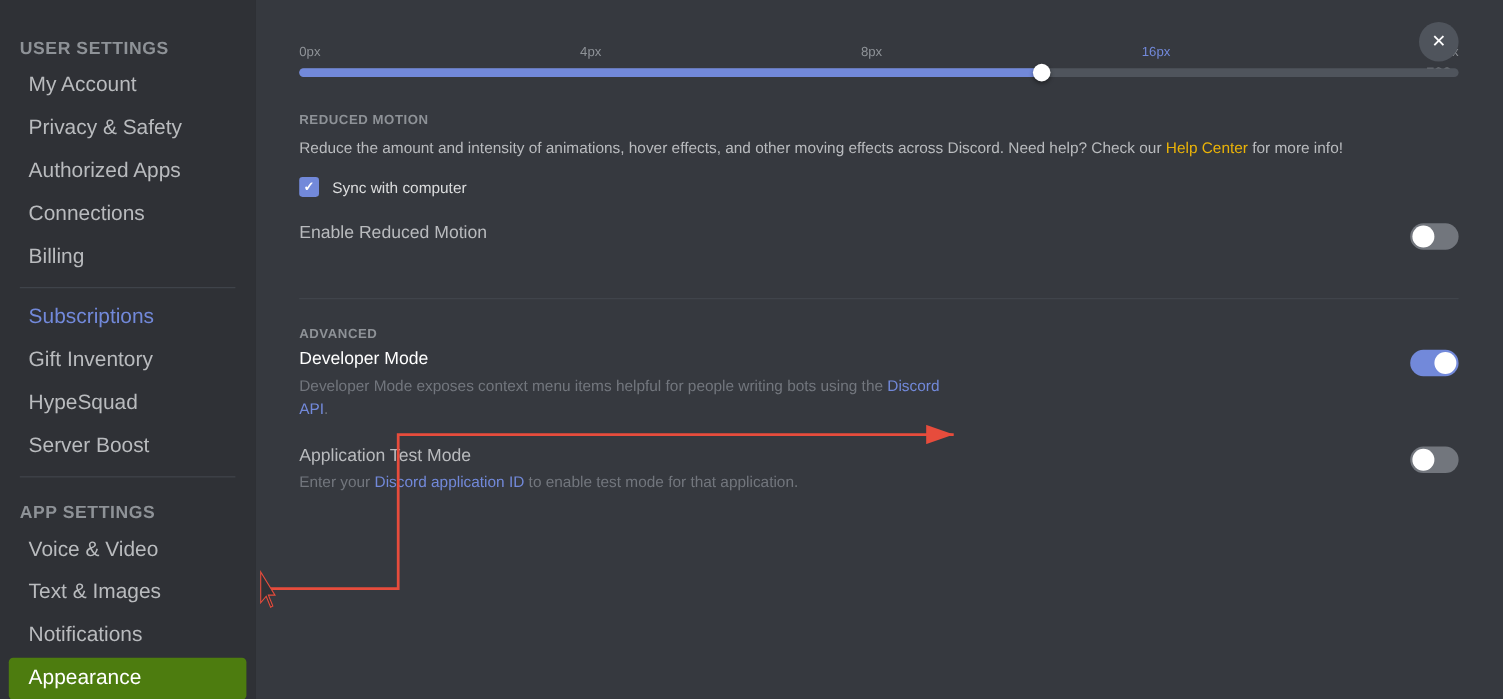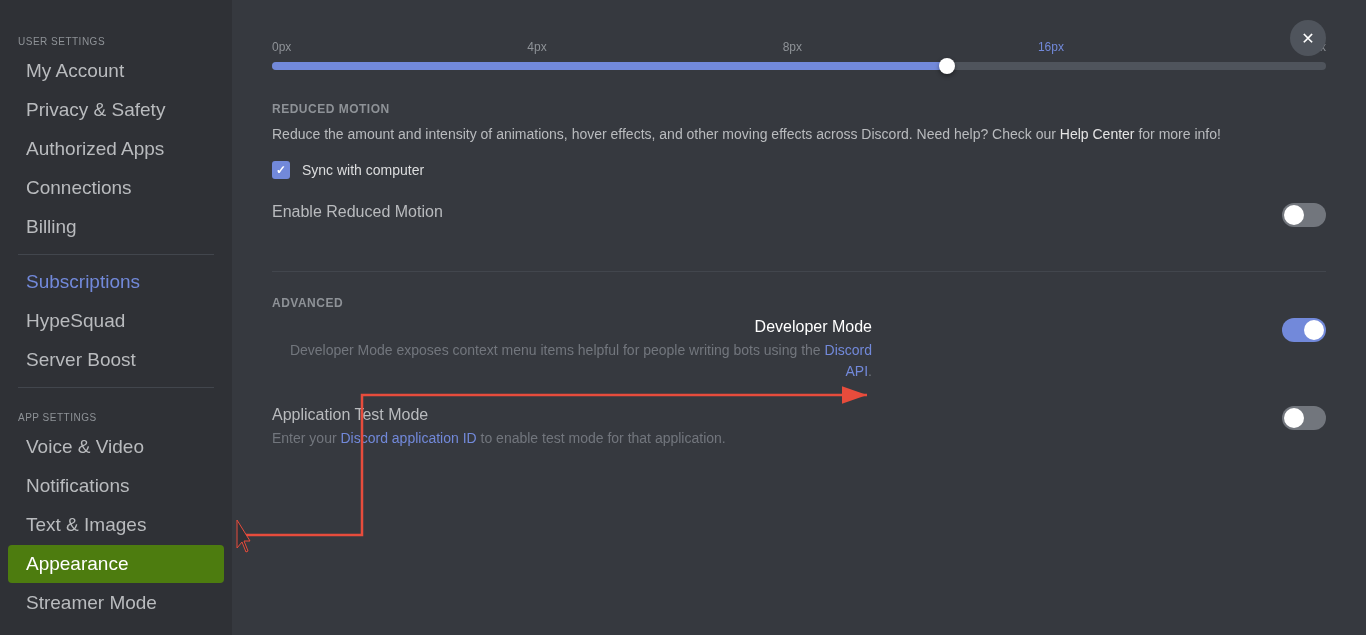--- a/index.html
+++ b/index.html
@@ -19,22 +19,22 @@
       width: 232px;
       background: #2f3136;
       height: 635px;
       overflow-y: auto;
       padding: 20px 0;
       flex-shrink: 0;
     }
 
     .sidebar-section-label {
       padding: 16px 10px 4px 18px;
-      font-size: 10px;
-      font-weight: 400;
+      font-size: 16px;
+      font-weight: 700;
       color: #8e9297;
       text-transform: uppercase;
       letter-spacing: 0.5px;
     }
 
     .sidebar-item {
       padding: 8px 10px 8px 18px;
       cursor: pointer;
       border-radius: 4px;
       margin: 1px 8px;
@@ -163,21 +163,21 @@
     }
 
     .section-description {
       color: #b9bbbe;
       font-size: 14px;
       line-height: 1.5;
       margin-bottom: 16px;
     }
 
     .section-description a {
-      color: #e5e5e5;
+      color: #eab308;
       text-decoration: none;
     }
 
     
     .checkbox-row {
       display: flex;
       align-items: center;
       gap: 12px;
       margin-bottom: 12px;
     }
@@ -258,21 +258,20 @@
     
     .advanced-section {
       margin-bottom: 24px;
     }
 
     .developer-mode-row {
       display: flex;
       align-items: flex-start;
       justify-content: space-between;
       margin-bottom: 8px;
-      text-align: right;
     }
 
     .developer-mode-text h3 {
       color: #ffffff;
       font-size: 16px;
       font-weight: 400;
       margin-bottom: 4px;
     }
 
     .developer-mode-text p {
@@ -349,38 +348,41 @@
   <div class="sidebar-item">
     <span>Billing</span>
   </div>
 
   <div class="sidebar-divider"></div>
 
   <div class="sidebar-item blue">
     <span style="color:#7289da;">Subscriptions</span>
   </div>
   <div class="sidebar-item">
+    <span>Gift Inventory</span>
+  </div>
+  <div class="sidebar-item">
     <span>HypeSquad</span>
   </div>
   <div class="sidebar-item">
     <span>Server Boost</span>
   </div>
 
   <div class="sidebar-divider"></div>
 
   <div class="sidebar-section-label">APP SETTINGS</div>
 
   <div class="sidebar-item">
     <span>Voice &amp; Video</span>
   </div>
   <div class="sidebar-item">
+    <span>Text &amp; Images</span>
+  </div>
+  <div class="sidebar-item">
     <span>Notifications</span>
-  </div>
-  <div class="sidebar-item">
-    <span>Text &amp; Images</span>
   </div>
   <div class="sidebar-item active">
     <span>Appearance</span>
   </div>
   <div class="sidebar-item">
     <span>Streamer Mode</span>
   </div>
   <div class="sidebar-item">
     <span>Language</span>
   </div>

